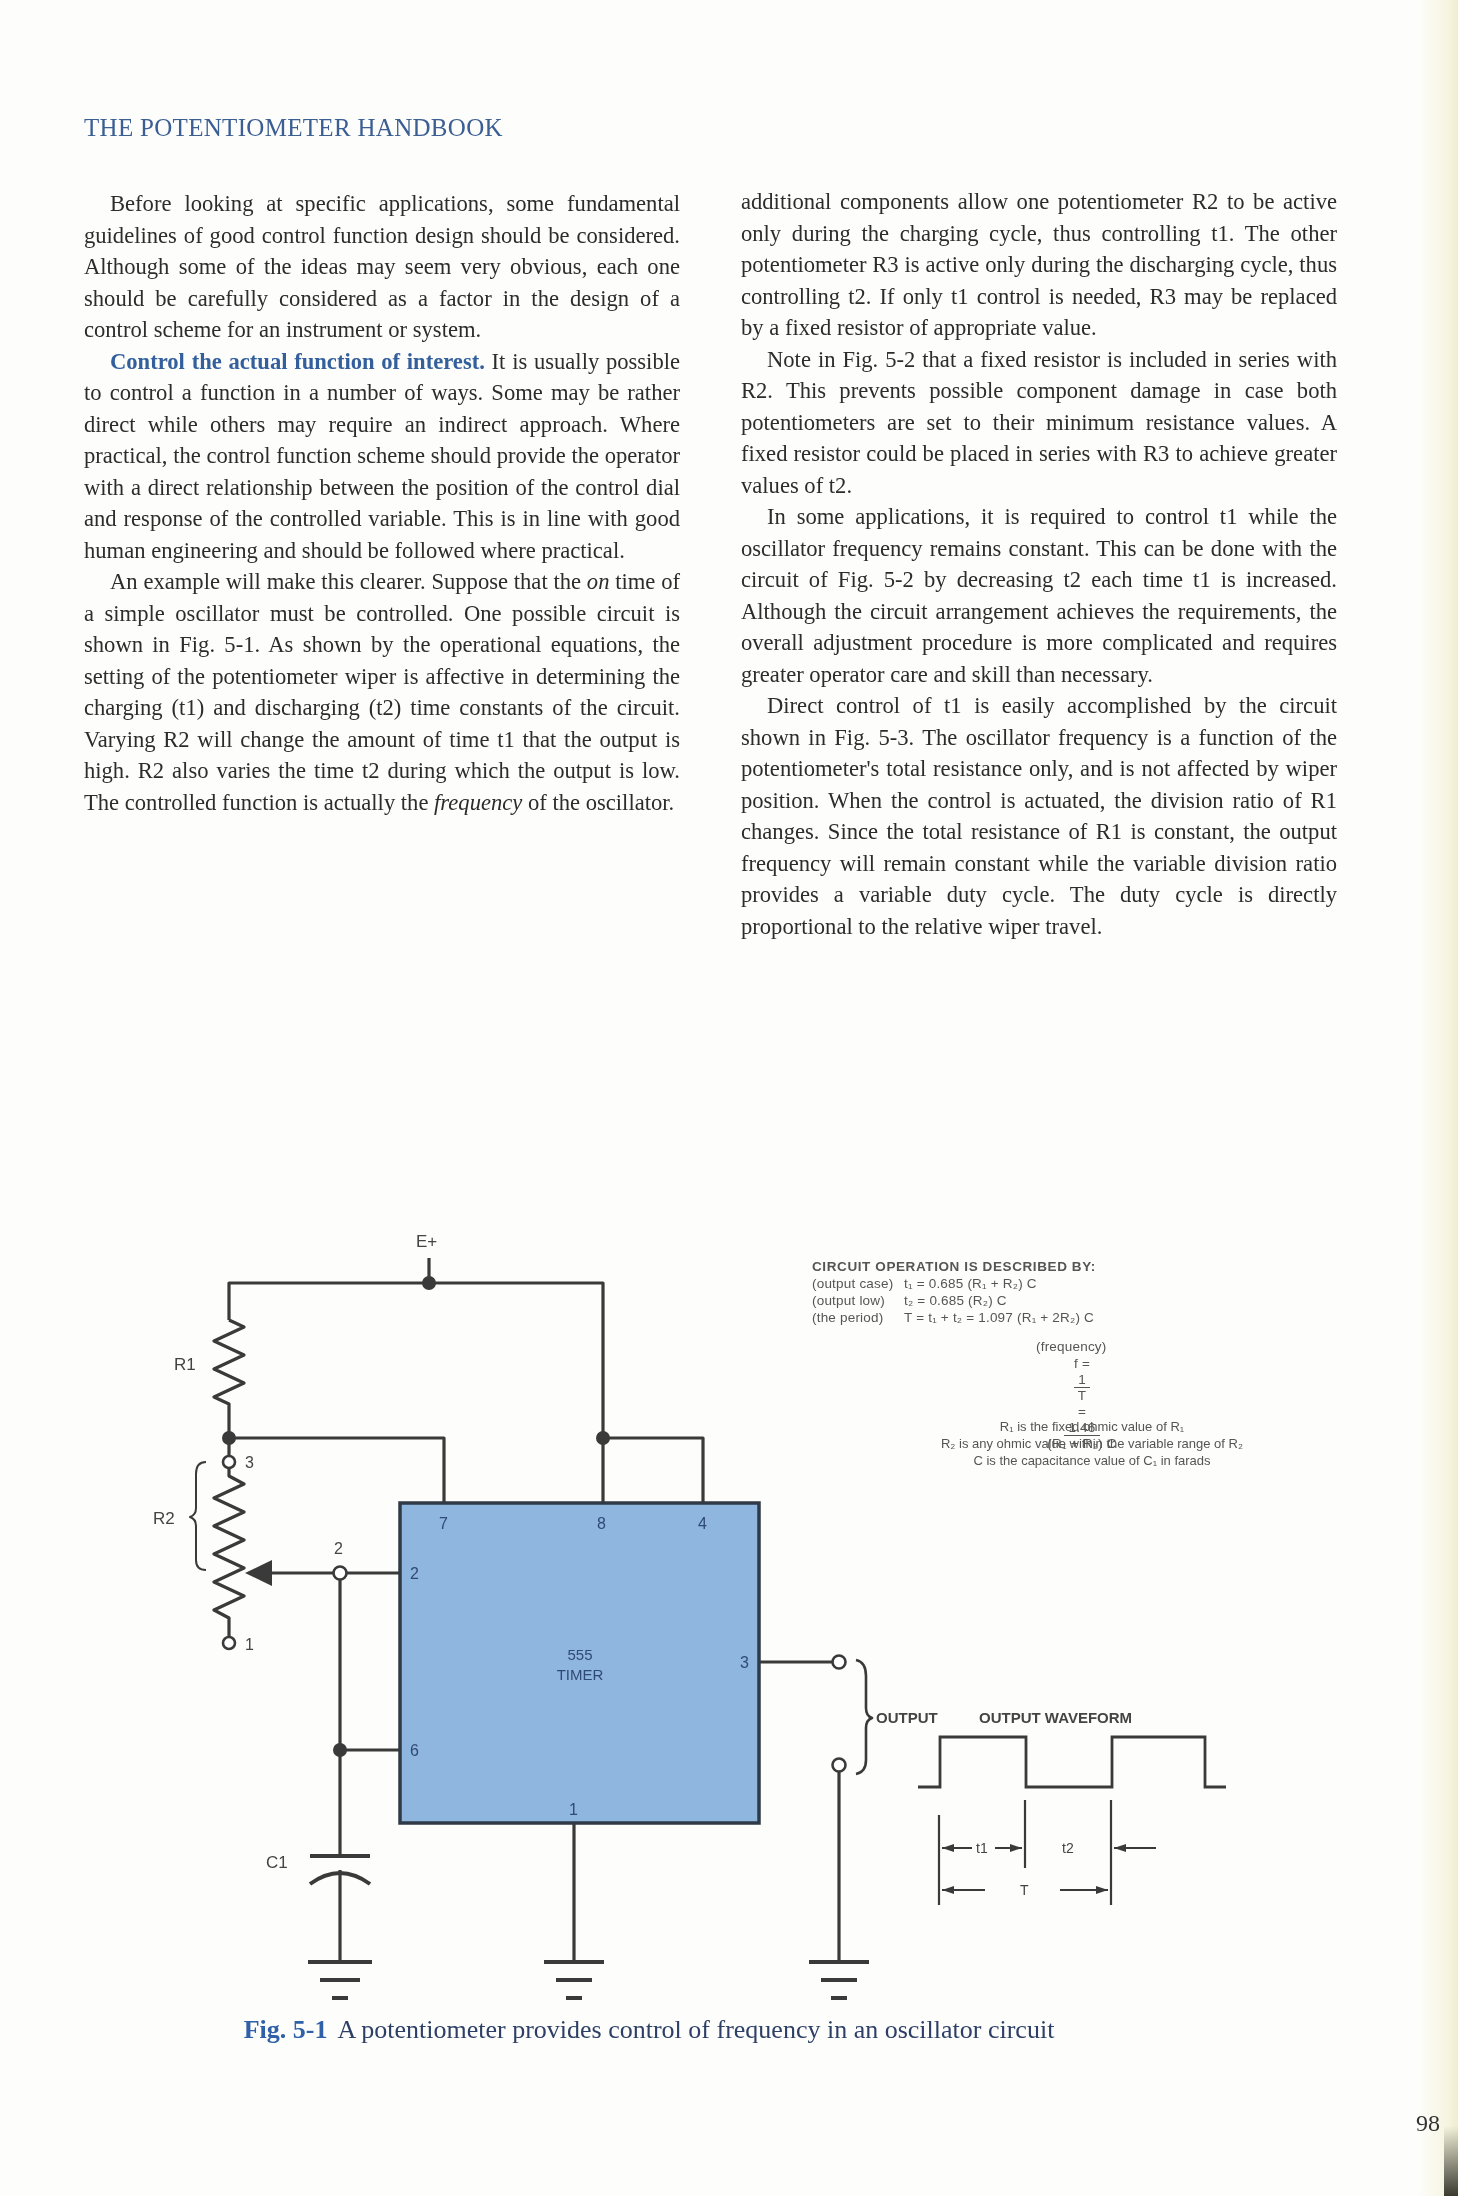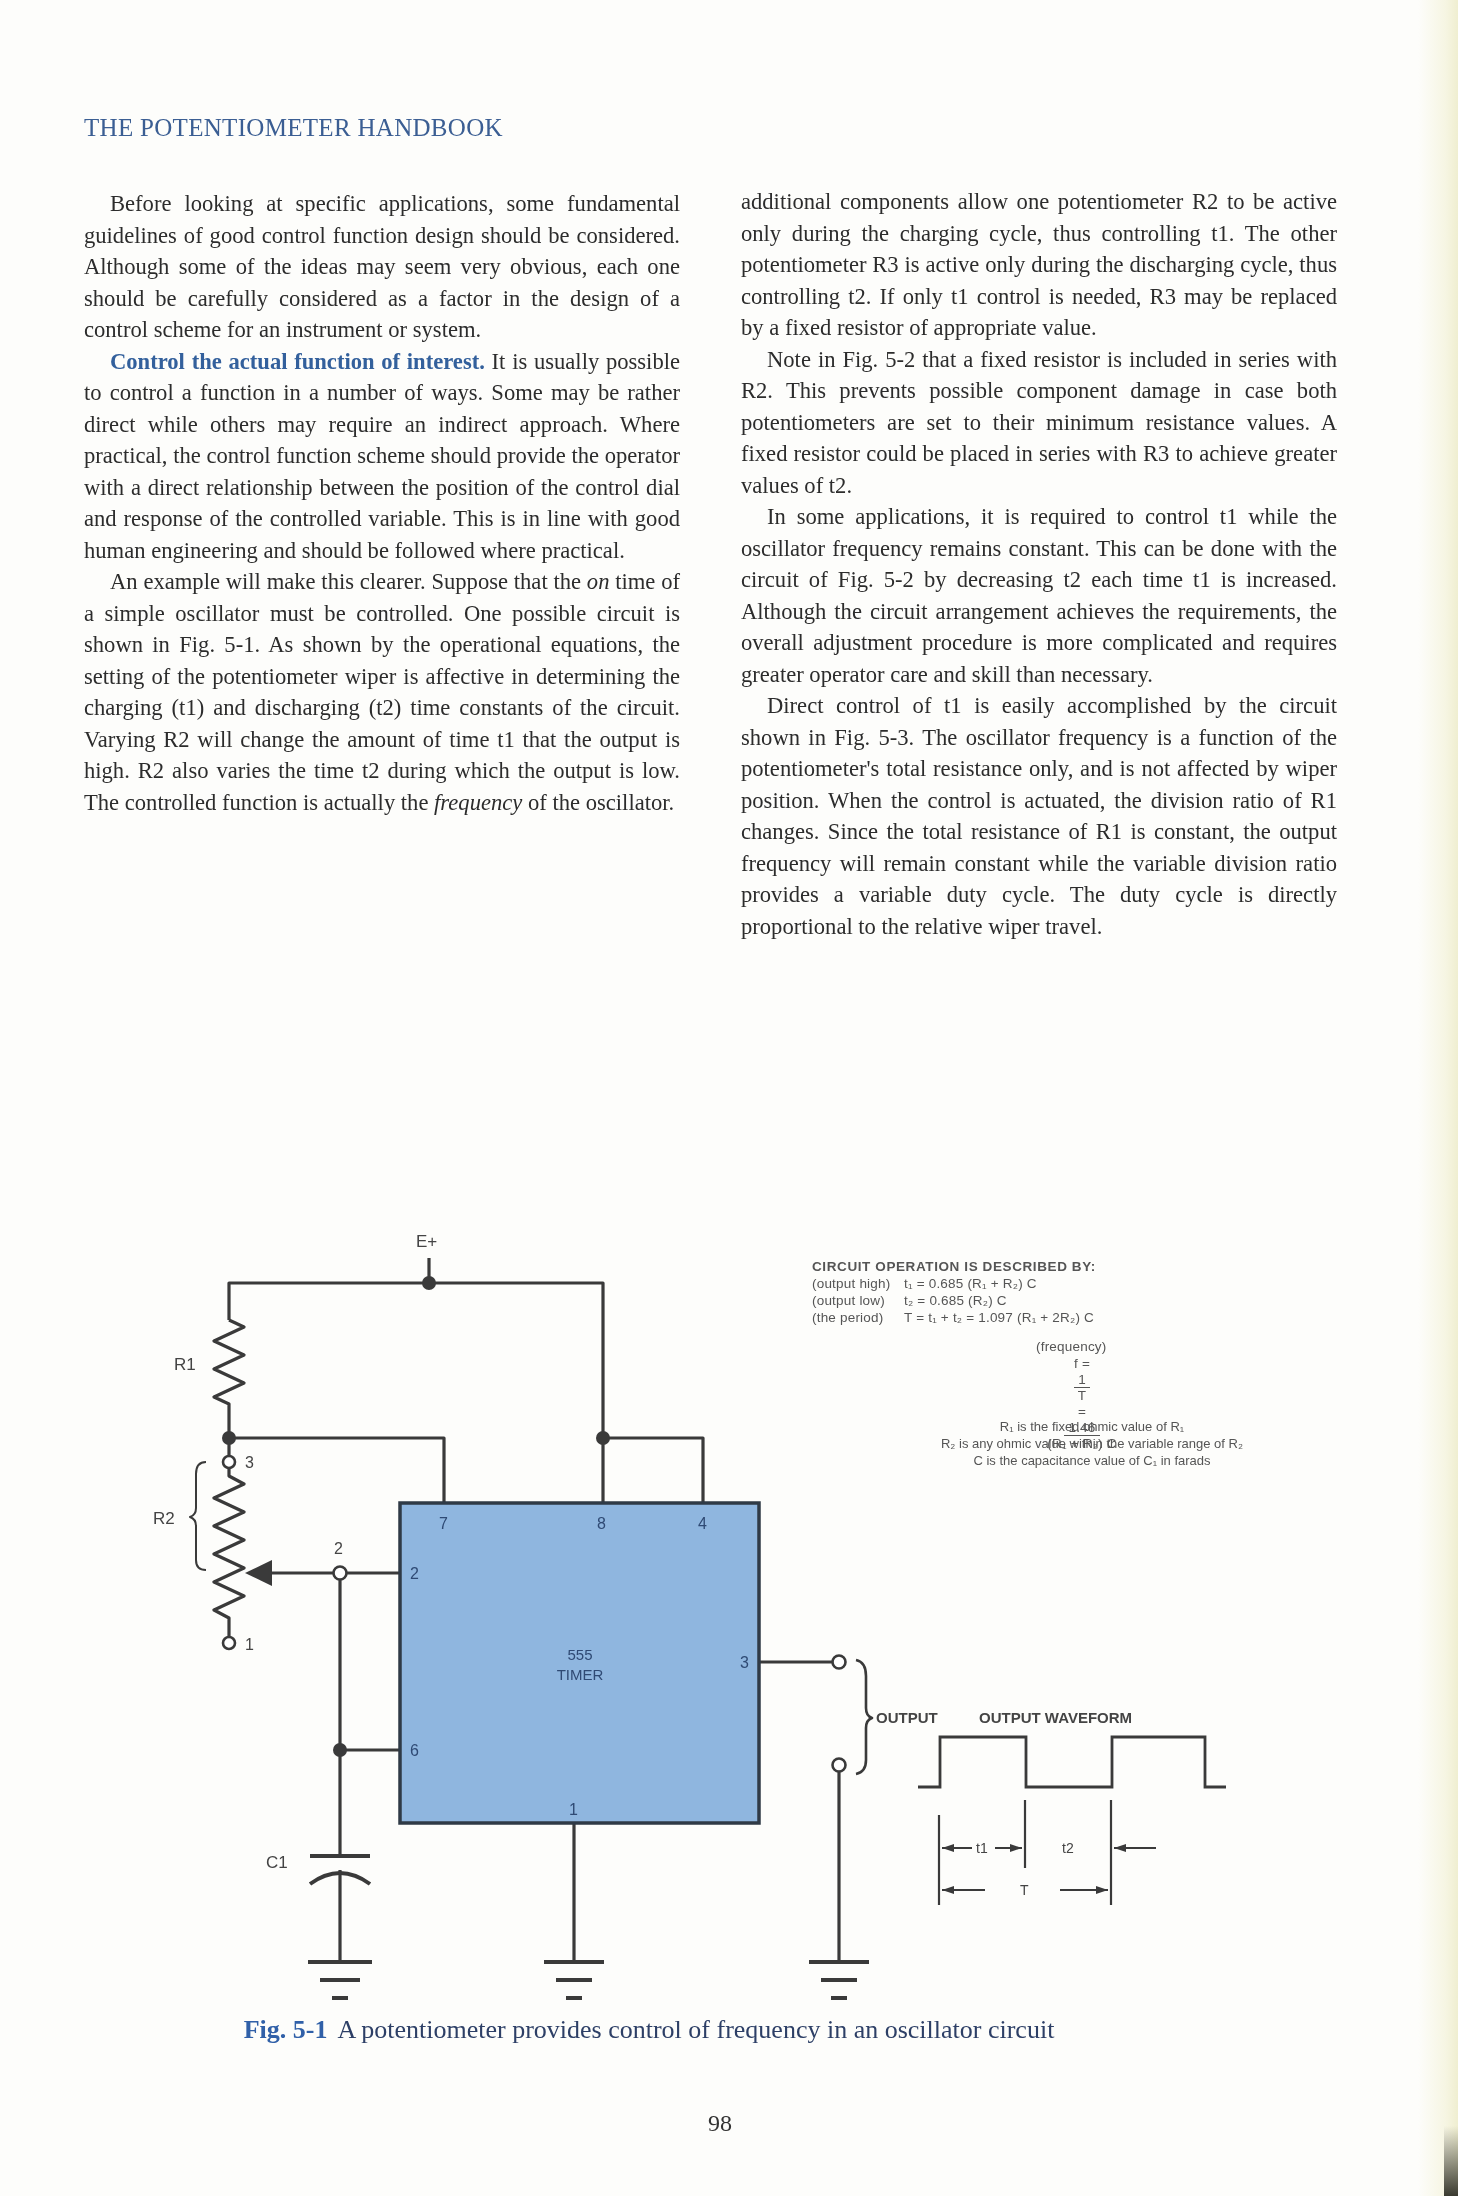--- a/index.html
+++ b/index.html
@@ -34,21 +34,21 @@
   .col p { margin: 0; text-indent: 26px; }
   .col p.noindent { text-indent: 0; }
   .run-in { color: #33609c; font-weight: bold; }
   .fig-wrap { position: absolute; left: 0; top: 0; width: 1458px; height: 2196px; }
   .caption {
     position: absolute; left: 0; width: 1298px; top: 2015px; text-align: center;
     font-size: 26px; color: #2d3f66;
   }
   .caption .fig-num { color: #3060a8; font-weight: bold; margin-right: 10px; }
   .page-number {
-    position: absolute; left: 0; width: 1440px; top: 2110px; text-align: center;
+    position: absolute; left: 0; width: 1440px; top: 2110px; text-align: right;
     font-size: 24px; color: #333;
   }
   .eq-block {
     position: absolute; left: 812px; top: 1258px; width: 540px;
     font-family: "Liberation Sans", "DejaVu Sans", sans-serif;
     font-size: 13.5px; line-height: 17px; color: #555; letter-spacing: 0.2px;
   }
   .eq-block .heading { font-weight: bold; letter-spacing: 0.6px; }
   .eq-row { white-space: nowrap; }
   .eq-row .tag { display: inline-block; width: 92px; }
@@ -197,21 +197,21 @@
   <g fill="#444" font-size="14">
     <text x="976" y="1853">t1</text>
     <text x="1062" y="1853">t2</text>
     <text x="1020" y="1895">T</text>
   </g>
 </svg>
 </div>
 
 <div class="eq-block">
   <div class="heading">CIRCUIT OPERATION IS DESCRIBED BY:</div>
-  <div class="eq-row"><span class="tag">(output high)</span><span>t₁ = 0.685 (R₁ + R₂) C</span></div>
+  <div class="eq-row"><span class="tag">(output case)</span><span>t₁ = 0.685 (R₁ + R₂) C</span></div>
   <div class="eq-row"><span class="tag">(output low)</span><span>t₂ = 0.685 (R₂) C</span></div>
   <div class="eq-row"><span class="tag">(the period)</span><span>T = t₁ + t₂ = 1.097 (R₁ + 2R₂) C</span></div>
   <div class="freq-row">
     <span class="tag">(frequency)</span>
     <span>f =</span>
     <span class="frac">
         <span class="num">1</span>
         <span class="den">T</span>
       </span>
     <span>=</span>

